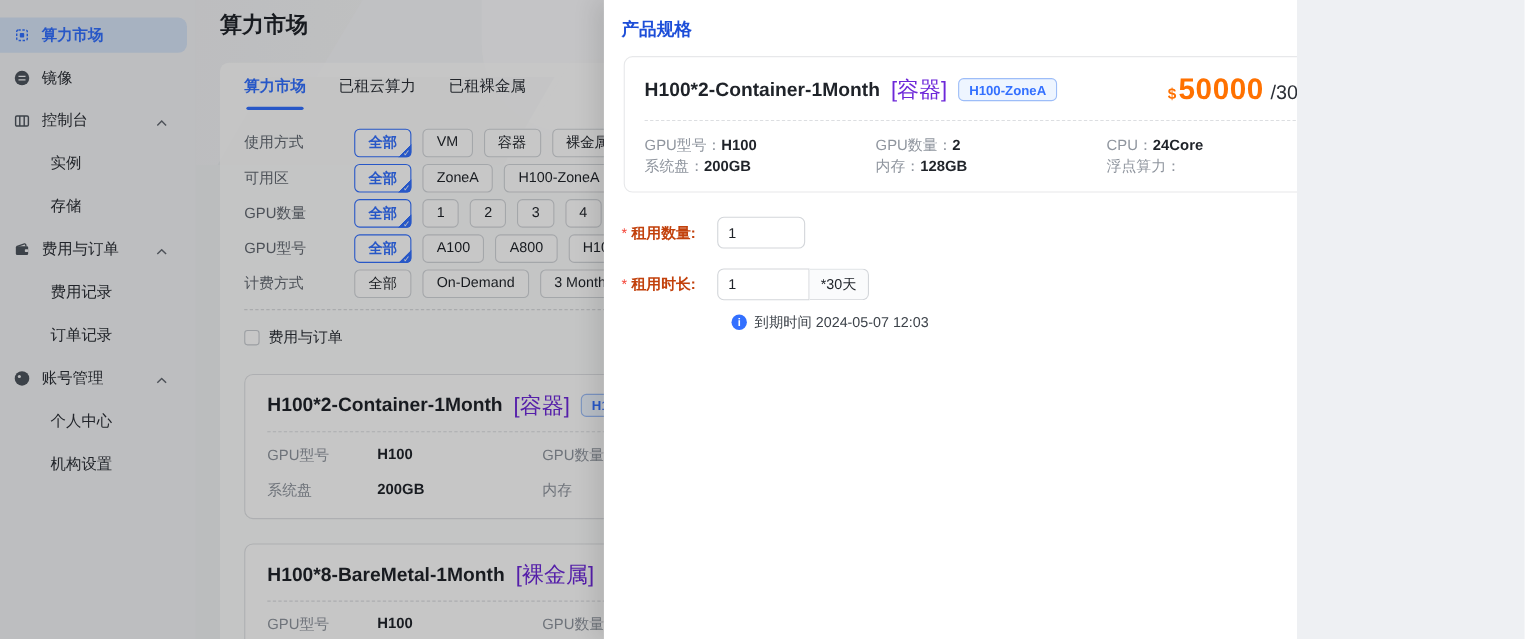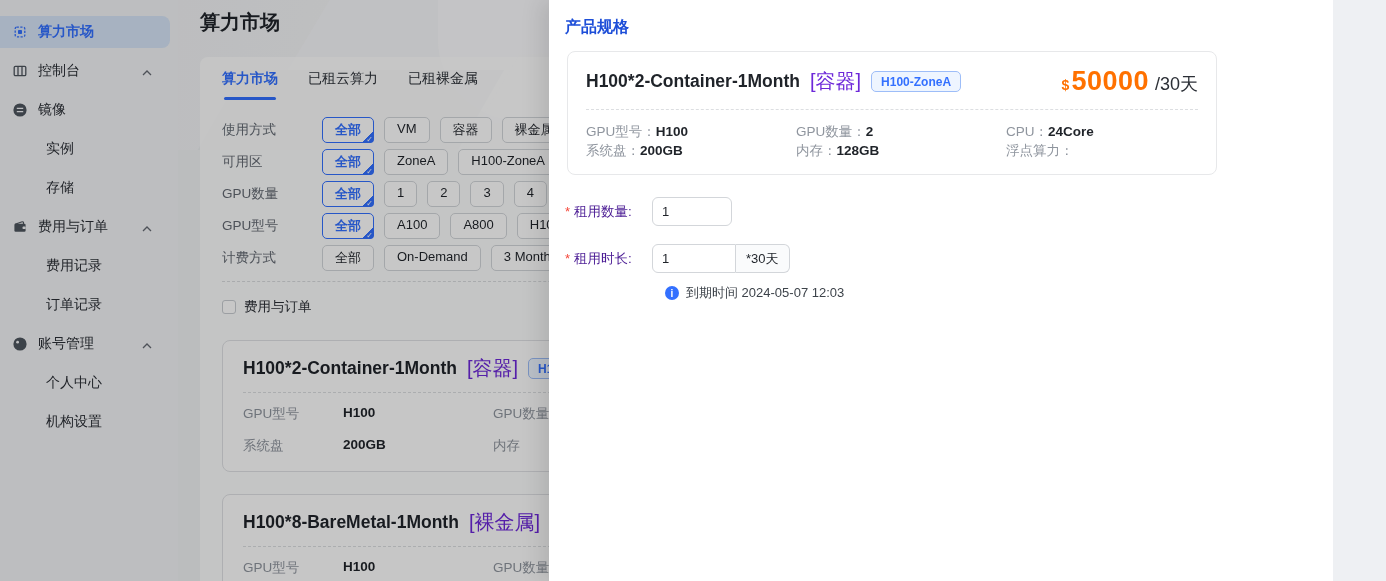--- a/index.html
+++ b/index.html
@@ -1,18 +1,18 @@
 <!DOCTYPE html>
 <html><head>
 <meta charset="utf-8">
 <style>
   * { margin:0; padding:0; box-sizing:border-box; }
   html,body { width:1386px; height:581px; overflow:hidden; }
   body { font-family:"Liberation Sans","DejaVu Sans",sans-serif; color:#1f2329; background:#eef0f3; }
-  .screen { position:relative; width:1333px; height:581px; overflow:hidden; }
+  .screen { position:relative; width:1179px; height:581px; overflow:hidden; }
 
   
   .sidebar { position:absolute; left:0; top:0; bottom:0; width:178px; background:#f3f4f6; z-index:1; }
   .side-item { display:flex; align-items:center; height:32px; margin:4px 8px 7px 0; padding-left:12px; font-size:14px; color:#2b2f36; cursor:pointer; }
   .side-item .lbl { margin-left:10px; flex:1; }
   .side-item.active { background:#d6e4f8; border-radius:0 8px 8px 0; color:#3370ff; font-weight:600; margin-top:16px; }
   .side-item .chev { margin-right:18px; }
   .side-sub { display:flex; align-items:center; height:32px; margin:7px 8px 7px 0; padding-left:46px; font-size:14px; color:#2b2f36; cursor:pointer; }
   .icon16 { width:16px; height:16px; display:inline-flex; flex:none; }
 
@@ -74,21 +74,21 @@
   .per { color:#2b2f36; font-size:18px; margin-left:4px; }
   .sc-dash { border-top:1px dashed #dcdee1; margin:12px 0 0 0; }
   .sc-grid { margin-top:13px; display:grid; grid-template-columns:210px 210px 210px; row-gap:1px; font-size:13.5px; }
   .sc-cell .sl { color:#8f959e; }
   .sc-cell .sv { color:#1f2329; font-weight:600; }
 
   .form { margin-top:22px; font-size:13.5px; }
   .f-line { display:flex; align-items:center; margin-top:18px; }
   .f-line.one { margin-top:0; }
   .req { color:#f5483b; margin-right:4px; font-size:13px; }
-  .f-name { font-weight:400; color:#4c1d95; width:78px; }
+  .f-name { font-weight:700; color:#c2410c; width:78px; }
   .num-input { width:80px; height:29px; border:1px solid #d3d6da; border-radius:6px; padding:0 9px; font-size:13px; color:#1f2329; font-family:"Liberation Sans",sans-serif; outline:none; background:#fff; }
   .grp { display:flex; }
   .grp .num-input { width:84px; border-radius:6px 0 0 6px; }
   .addon { height:29px; display:flex; align-items:center; padding:0 10px; border:1px solid #d3d6da; border-left:none; border-radius:0 6px 6px 0; background:#fafbfc; color:#1f2329; font-size:13px; }
   .note { display:flex; align-items:center; gap:7px; margin:11px 0 0 100px; font-size:13px; color:#3d434a; }
   .info-ic { width:14px; height:14px; border-radius:50%; background:#3370ff; color:#fff; font-size:10px; font-weight:700; display:flex; align-items:center; justify-content:center; flex:none; font-style:normal; }
 </style>
 </head>
 <body>
 
@@ -101,40 +101,40 @@
             <rect x="3.2" y="3.2" width="9.6" height="9.6" rx="1.5" fill="none" stroke="#3370ff" stroke-width="1.3" stroke-dasharray="2.2 1.4"></rect>
             <rect x="6" y="6" width="4" height="4" rx="0.8" fill="#3370ff"></rect>
           </svg>
       </span>
       <span class="lbl">算力市场</span>
     </div>
 
     <div class="side-item">
       <span class="icon16">
         <svg viewBox="0 0 16 16" width="16" height="16">
+            <circle cx="8" cy="8" r="6.6" fill="#4e555e"></circle>
+            <path d="M4.8 6.4h6.4M4.8 9.6h6.4" stroke="#f3f4f6" stroke-width="1.2"></path>
+          </svg>
+      </span>
+      <span class="lbl">镜像</span>
+    </div>
+
+    <div class="side-item">
+      <span class="icon16">
+        <svg viewBox="0 0 16 16" width="16" height="16">
             <rect x="2.2" y="3.4" width="11.6" height="9.2" rx="1.2" fill="none" stroke="#4e555e" stroke-width="1.3"></rect>
             <path d="M6 3.4v9.2M10 3.4v9.2" stroke="#4e555e" stroke-width="1.3"></path>
           </svg>
       </span>
       <span class="lbl">控制台</span>
       <span class="chev">
         <svg width="10" height="6" viewBox="0 0 10 6">
             <path d="M1 5l4-4 4 4" stroke="#646a73" stroke-width="1.3" fill="none"></path>
           </svg>
       </span>
-    </div>
-
-    <div class="side-item">
-      <span class="icon16">
-        <svg viewBox="0 0 16 16" width="16" height="16">
-            <circle cx="8" cy="8" r="6.6" fill="#4e555e"></circle>
-            <path d="M4.8 6.4h6.4M4.8 9.6h6.4" stroke="#f3f4f6" stroke-width="1.2"></path>
-          </svg>
-      </span>
-      <span class="lbl">镜像</span>
     </div>
     <div class="side-sub">
         <span>实例</span>
       </div>
     <div class="side-sub">
         <span>存储</span>
       </div>
 
     <div class="side-item">
       <span class="icon16">

